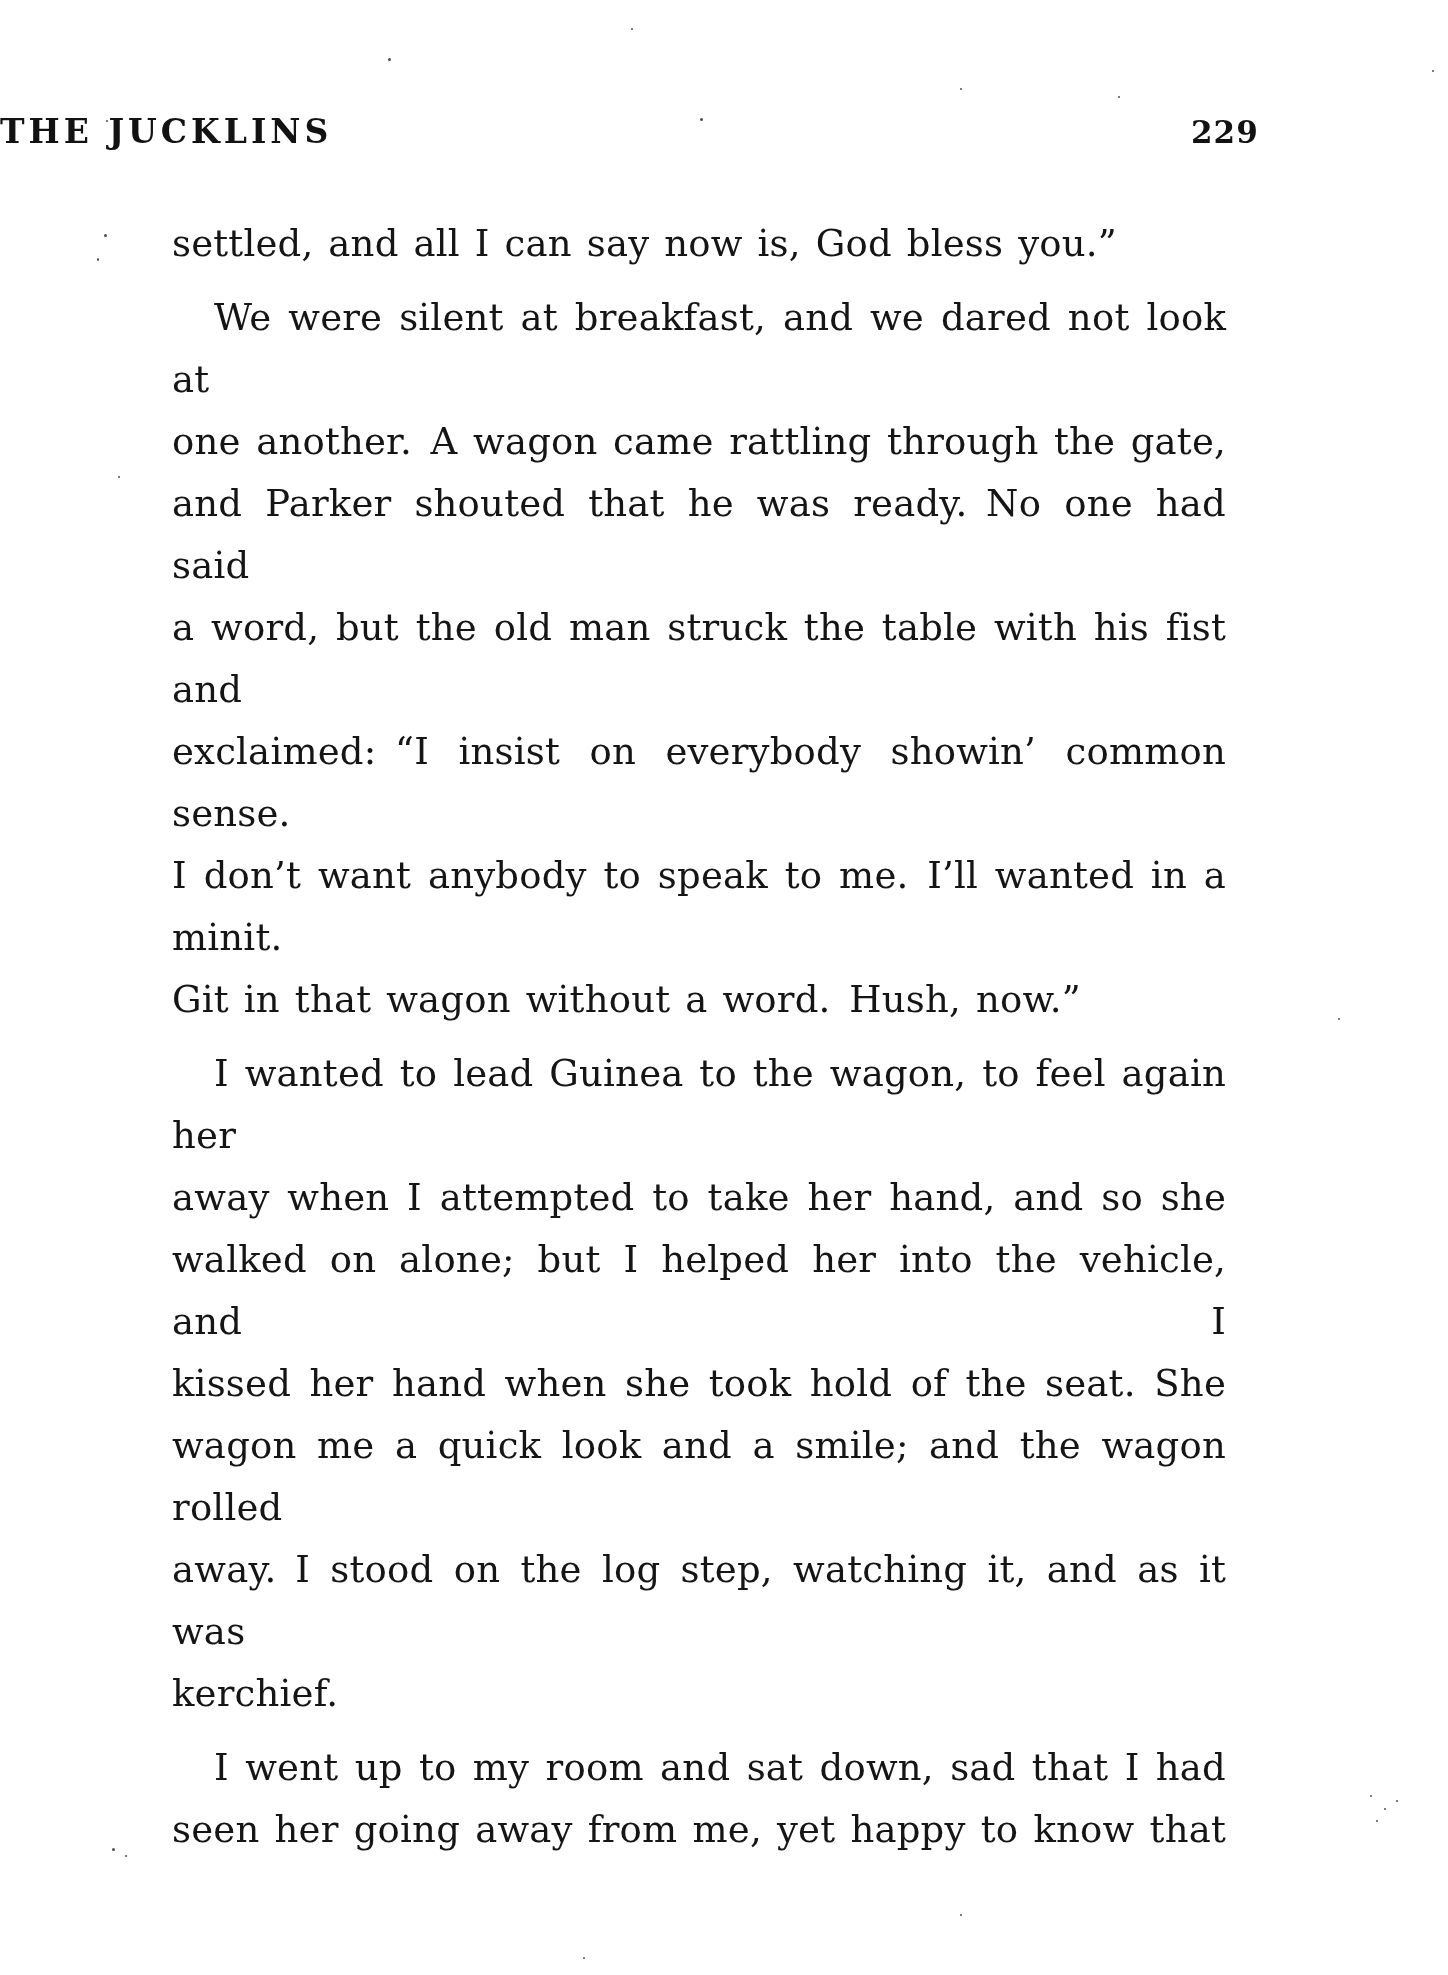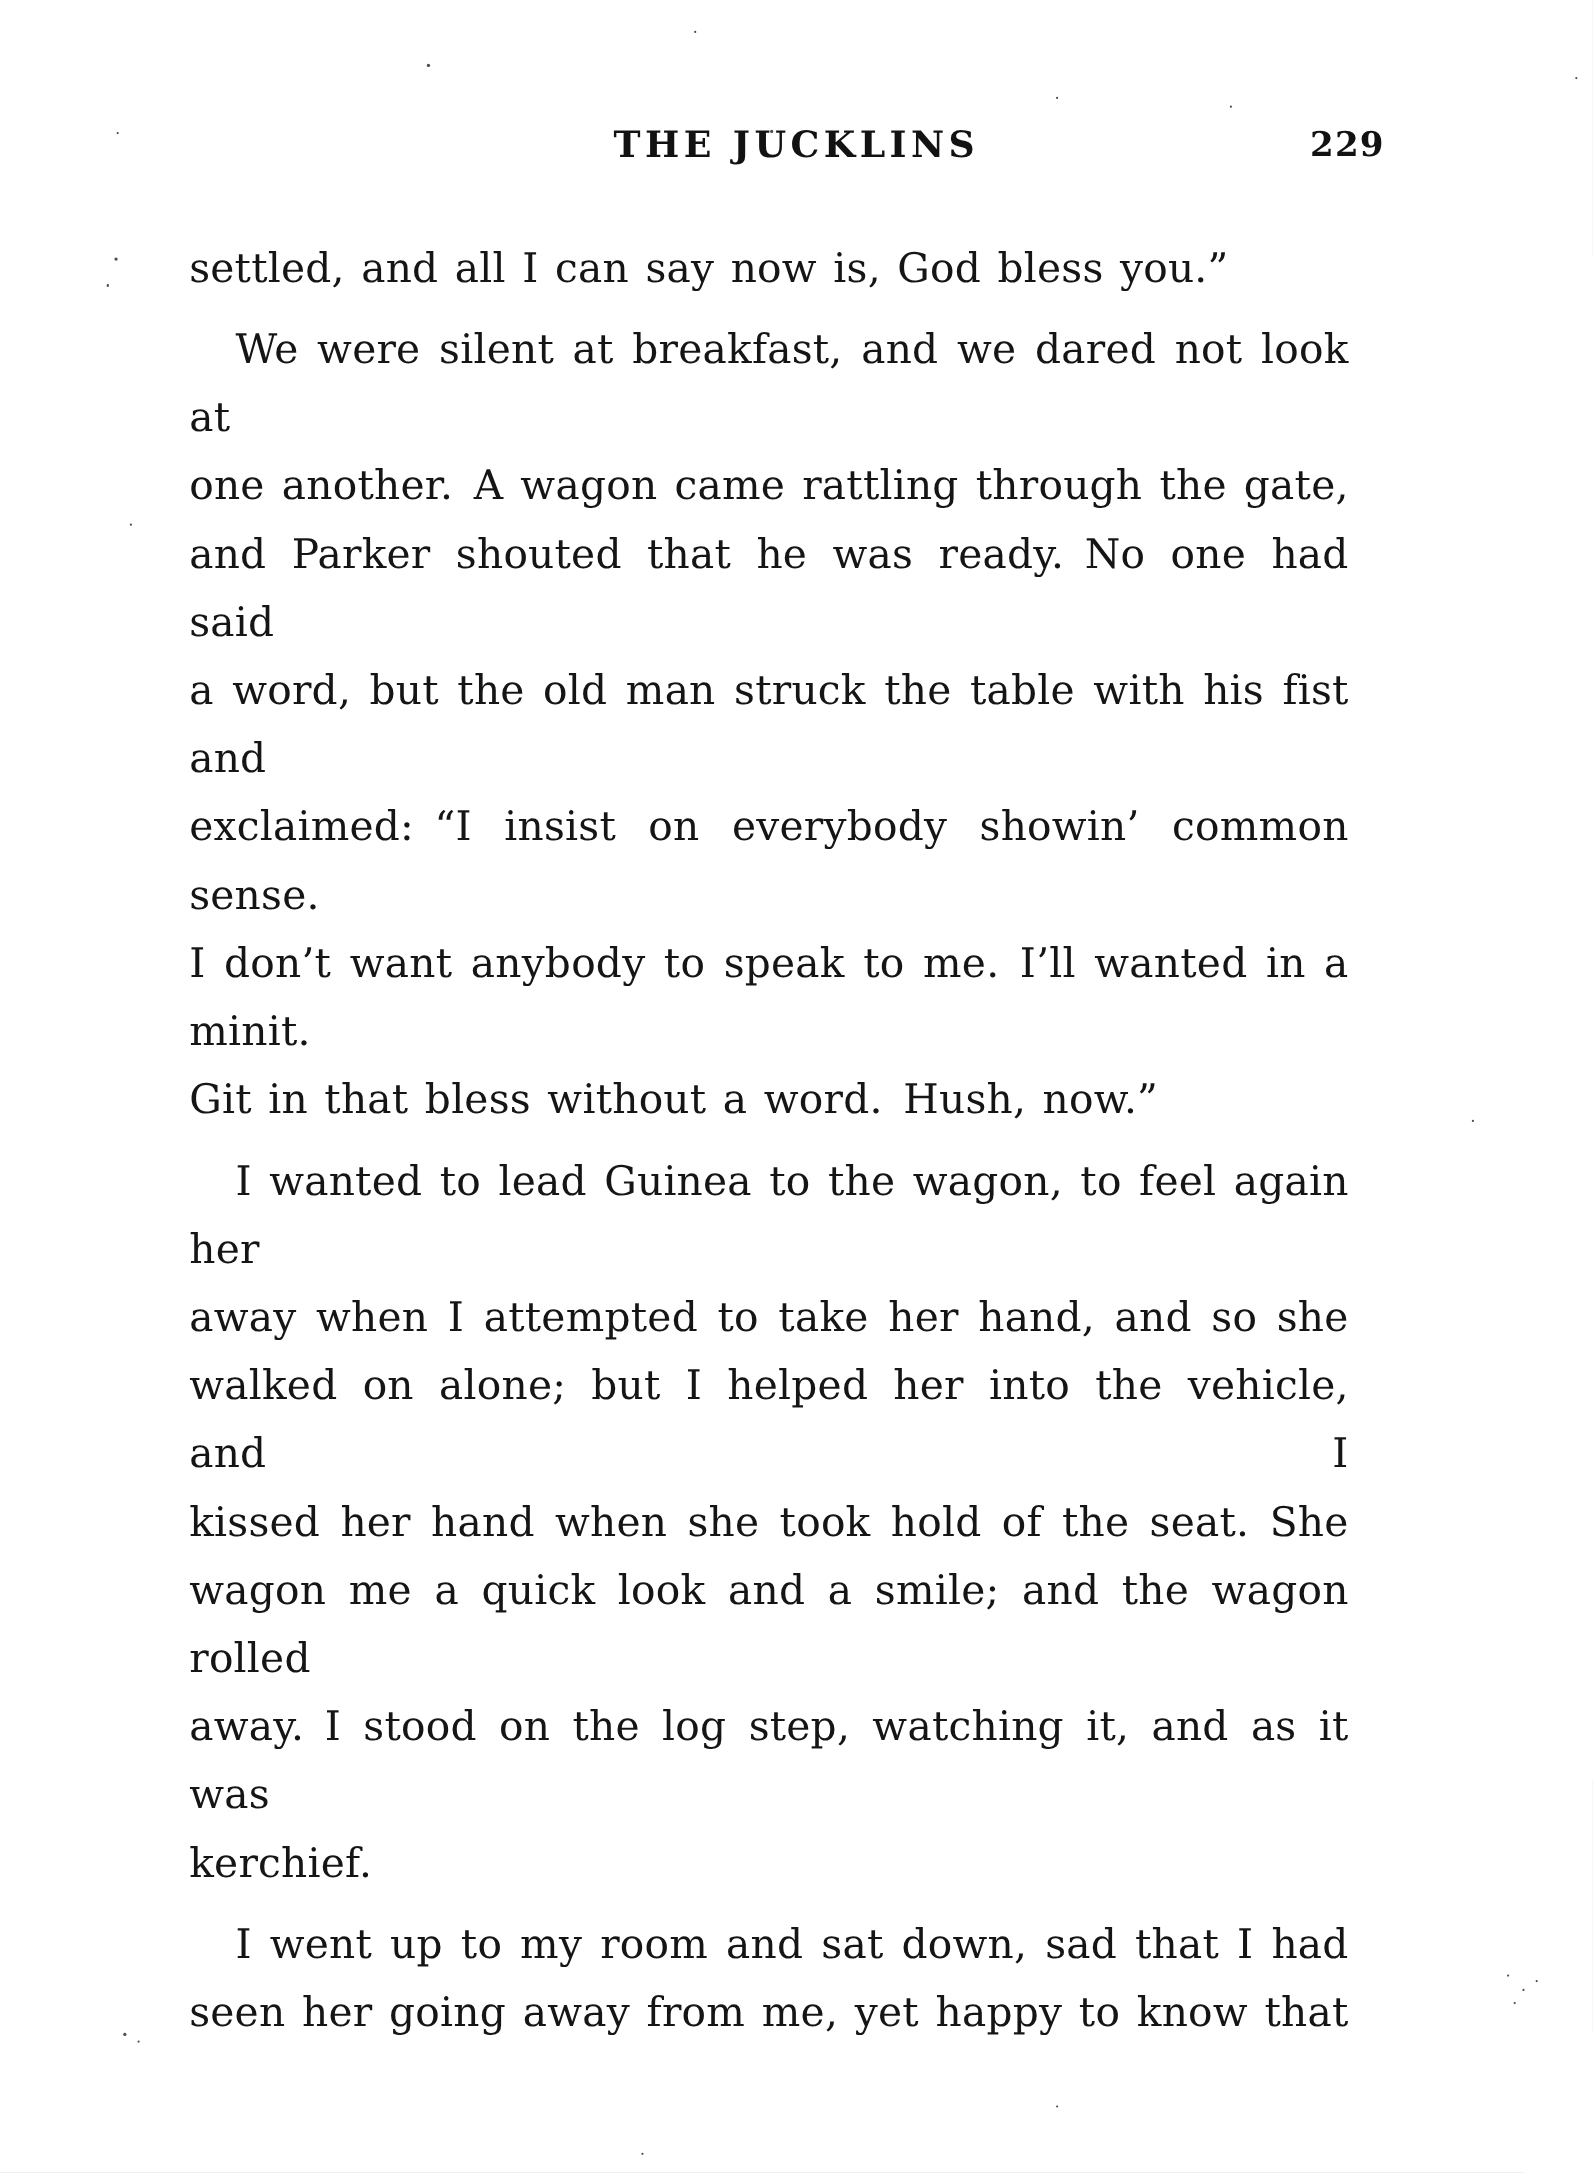--- a/index.html
+++ b/index.html
@@ -10,21 +10,21 @@
     background: #ffffff;
     font-family: "DejaVu Serif", serif;
     color: #151515;
     overflow: hidden;
   }
   .running-head {
     position: absolute;
     top: 112px;
     left: 0;
     width: 1448px;
-    text-align: center;
+    text-align: left;
     font-weight: bold;
     font-size: 33px;
     letter-spacing: 4px;
     color: #121212;
   }
   .folio {
     position: absolute;
     top: 114px;
     left: 1191px;
     font-weight: bold;
@@ -73,21 +73,21 @@
       <div class="line pend">settled, and all I can say now is, God bless you.”</div>
     </div>
 
     <div class="para">
       <div class="line indent">We were silent at breakfast, and we dared not look at</div>
       <div class="line">one another. A wagon came rattling through the gate,</div>
       <div class="line">and Parker shouted that he was ready. No one had said</div>
       <div class="line">a word, but the old man struck the table with his fist and</div>
       <div class="line">exclaimed: “I insist on everybody showin’ common sense.</div>
       <div class="line">I don’t want anybody to speak to me. I’ll wanted in a minit.</div>
-      <div class="line pend">Git in that bless without a word. Hush, now.”</div>
+      <div class="line pend">Git in that wagon without a word. Hush, now.”</div>
     </div>
 
     <div class="para">
       <div class="line indent">I wanted to lead Guinea to the wagon, to feel again her</div>
       <div class="line">away when I attempted to take her hand, and so she</div>
       <div class="line">walked on alone; but I helped her into the vehicle, and I</div>
       <div class="line">kissed her hand when she took hold of the seat. She</div>
       <div class="line">wagon me a quick look and a smile; and the wagon rolled</div>
       <div class="line">away. I stood on the log step, watching it, and as it was</div>
       <div class="line pend">kerchief.</div>

